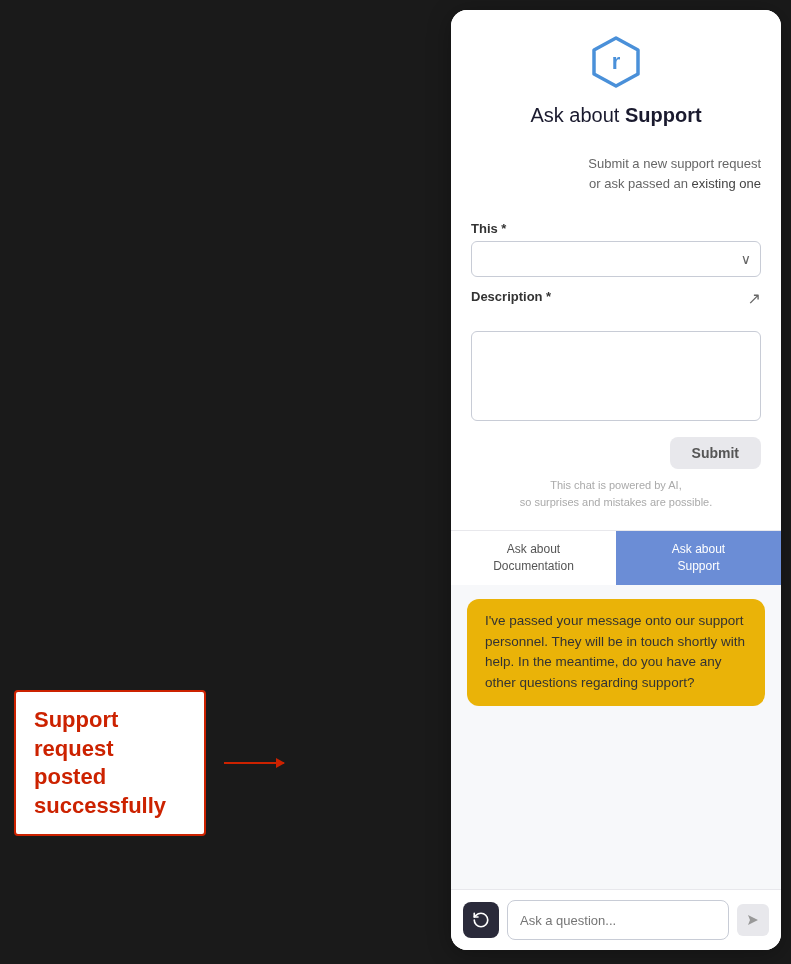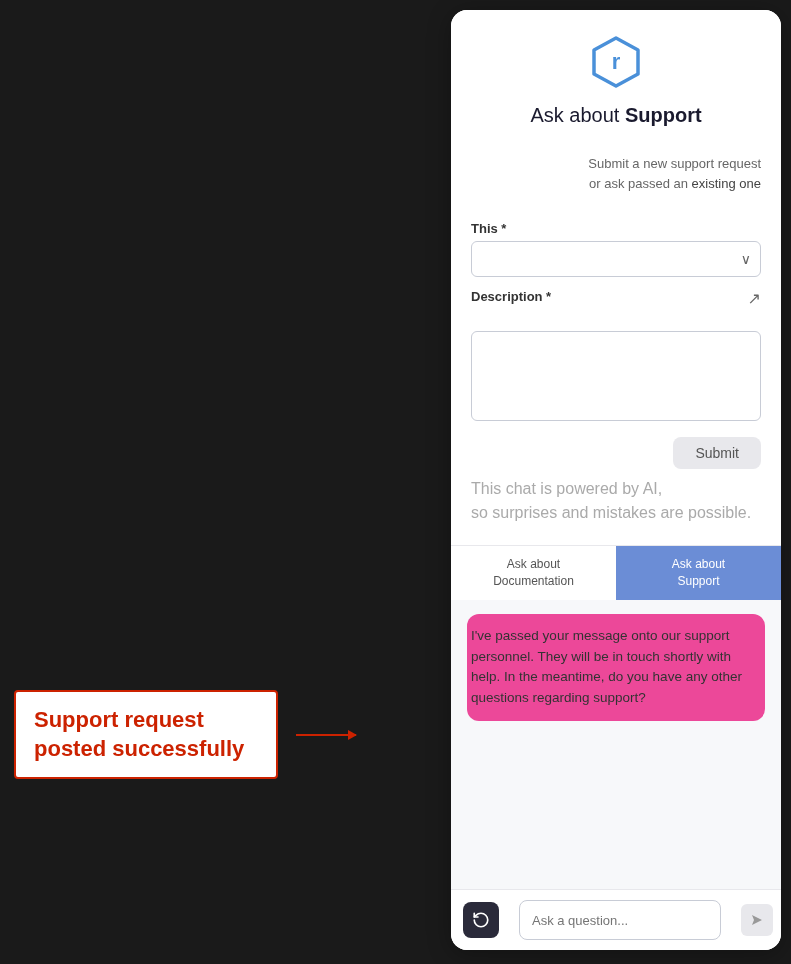--- a/index.html
+++ b/index.html
@@ -157,28 +157,28 @@
       margin-top: 10px;
     }
 
     .submit-btn {
       background: #e8e8ec;
       color: #555;
       border: none;
       border-radius: 8px;
       padding: 8px 22px;
       font-size: 14px;
-      font-weight: 400;
+      font-weight: 700;
       cursor: pointer;
     }
 
     .ai-disclaimer {
-      font-size: 16px;
+      font-size: 11px;
       color: #aaa;
-      text-align: left;
+      text-align: center;
       margin-top: 8px;
       line-height: 1.5;
     }
 
     .tab-bar {
       display: flex;
       border-top: 1px solid #e8e8ec;
       margin-top: 4px;
     }
 
@@ -210,36 +210,36 @@
     }
 
     .chat-messages {
       flex: 1;
       padding: 14px 16px;
       overflow-y: auto;
       background: #f7f8fa;
     }
 
     .message-bubble {
-      background: #ec4899;
+      background: #eab308;
       border-radius: 12px;
-      padding: 12px 4px;
+      padding: 12px 18px;
       font-size: 13.5px;
       color: #333;
       line-height: 1.55;
       max-width: 100%;
     }
 
     .chat-input-row {
       display: flex;
       align-items: center;
       padding: 10px 12px;
       background: #fff;
       border-top: 1px solid #e8e8ec;
-      gap: 20px;
+      gap: 8px;
     }
 
     .reset-btn {
       width: 36px;
       height: 36px;
       background: #2a2a3a;
       border-radius: 8px;
       display: flex;
       align-items: center;
       justify-content: center;
@@ -280,21 +280,21 @@
 
     
     .annotation-box {
       position: absolute;
       left: 14px;
       top: 690px;
       background: #fff;
       border: 2.5px solid #cc2200;
       border-radius: 4px;
       padding: 14px 18px;
-      width: 264px;
+      width: 192px;
     }
 
     .annotation-text {
       font-size: 22px;
       font-weight: 700;
       color: #cc2200;
       line-height: 1.3;
     }
 
     .annotation-arrow {

